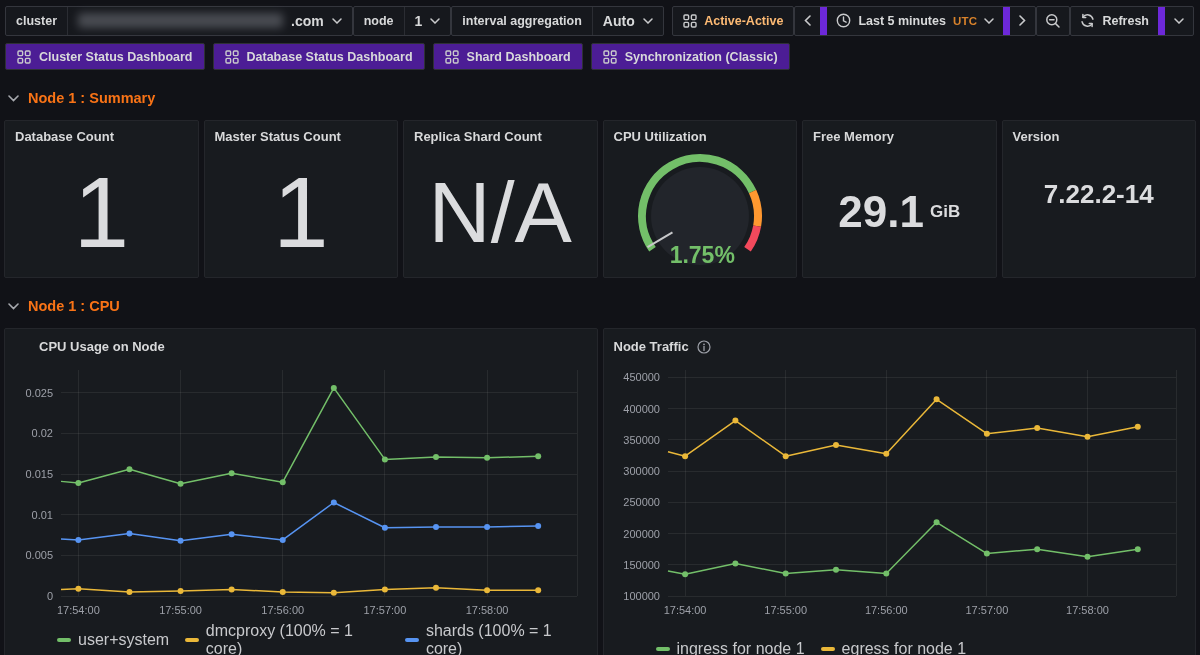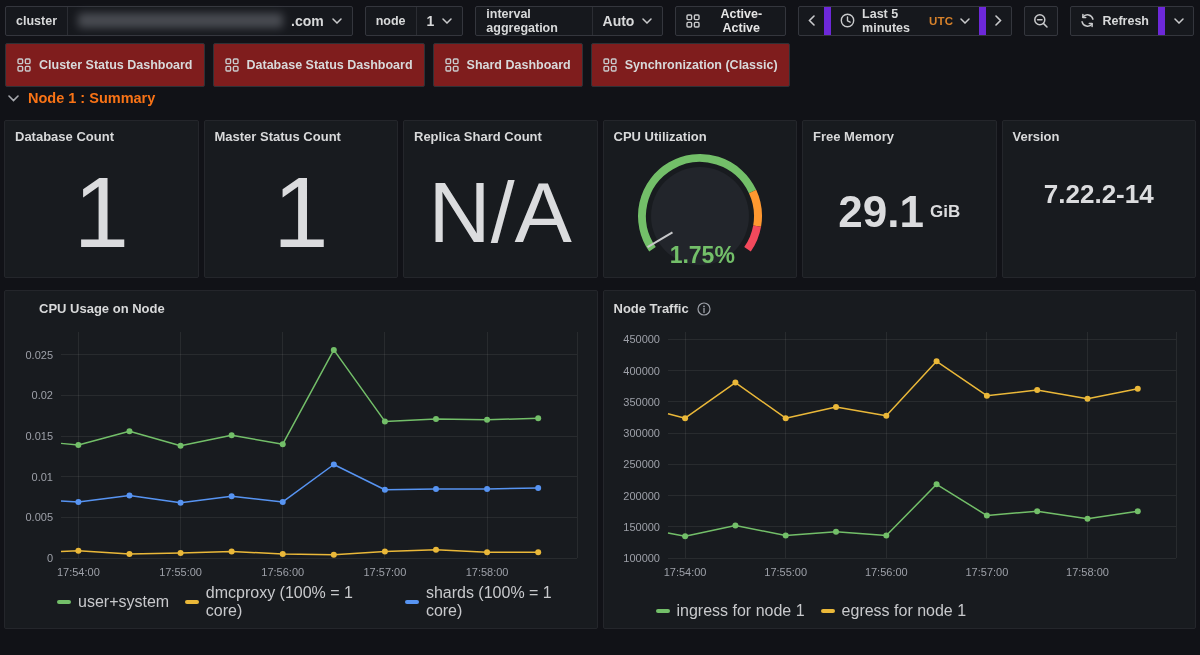--- a/index.html
+++ b/index.html
@@ -6,35 +6,35 @@
   html,body { width:1200px; height:655px; overflow:hidden; }
   body {
     background:#111217;
     color:#D8D9DA;
     font-family:"Liberation Sans", sans-serif;
     font-size:12px;
   }
   .app { width:1200px; height:655px; position:relative; }
 
   
-  .toolbar { display:flex; align-items:center; gap:12px; padding:5px 6px 0 5px; height:36px; }
+  .toolbar { display:flex; align-items:center; gap:0; padding:5px 6px 0 5px; height:36px; }
   .vargroup { display:flex; align-items:stretch; height:30px; border:1px solid #34363D; border-radius:2px; background:#16181D; }
   .vargroup .tlabel { display:flex; align-items:center; padding:0 10px; font-weight:600; font-size:12.5px; color:#D8D9DA; border-right:1px solid #2B2D33; }
   .vargroup .tvalue { display:flex; align-items:center; gap:8px; padding:0 10px; cursor:pointer; font-weight:600; font-size:14px; }
   .redacted { display:inline-block; width:205px; height:15px; border-radius:3px; background:#6b6e75; filter:blur(4px); opacity:.6; }
-  .tbtn { display:flex; align-items:center; gap:7px; height:30px; padding:0 10px; border:1px solid #34363D; border-radius:2px; background:#16181D; color:#e5e5e5; font-weight:600; font-size:12.5px; cursor:pointer; font-family:inherit; }
+  .tbtn { display:flex; align-items:center; gap:7px; height:30px; padding:0 10px; border:1px solid #34363D; border-radius:2px; background:#16181D; color:#fdba74; font-weight:600; font-size:12.5px; cursor:pointer; font-family:inherit; }
   .push-right { margin-left:auto; }
   .btngroup { display:flex; align-items:stretch; height:30px; border:1px solid #34363D; border-radius:2px; background:#16181D; }
   .btngroup .seg { display:flex; align-items:center; gap:7px; padding:0 9px; cursor:pointer; font-weight:600; font-size:12.5px; }
   .btngroup .seg + .seg { border-left:7px solid #6d28d9; }
   .tz { color:#D8822B; font-weight:700; font-size:11.5px; letter-spacing:.3px; }
 
   
   .links-row { display:flex; gap:8px; padding:7px 6px 0 5px; height:34px; }
-  .link-btn { display:flex; align-items:center; gap:8px; height:44px; padding:0 11px; border:1px solid #2F3136; border-radius:2px; background:#7f1d1d; color:#D8D9DA; font-weight:600; font-size:12.5px; cursor:pointer; font-family:inherit; }
+  .link-btn { display:flex; align-items:center; gap:8px; height:27px; padding:0 11px; border:1px solid #2F3136; border-radius:2px; background:#4c1d95; color:#D8D9DA; font-weight:600; font-size:12.5px; cursor:pointer; font-family:inherit; }
 
   
   .row-header { display:flex; align-items:center; gap:9px; padding-left:8px; margin-top:18px; height:20px; cursor:pointer; }
   .row-header .row-title { font-size:14.5px; font-weight:700; color:#f97316; }
 
   
   .stats-grid { display:grid; grid-template-columns:repeat(6,1fr); gap:5px; padding:0 4px; margin-top:12px; height:158px; }
   .panel { background:#181B1F; border:1px solid #24262B; border-radius:2px; position:relative; }
   .panel-title { padding:8px 10px 0 10px; font-size:13px; font-weight:600; color:#D8D9DA; white-space:nowrap; display:flex; align-items:center; gap:8px; cursor:pointer; }
   .stat-body { position:absolute; top:26px; left:0; right:0; bottom:0; display:flex; align-items:center; justify-content:center; }
@@ -290,20 +290,28 @@
       </div>
     </div>
     <div class="panel">
       <div class="panel-title">Version</div>
       <div class="stat-body" style="align-items:flex-start; padding-top:34px;">
         <span class="stat-value v-version">7.22.2-14</span>
       </div>
     </div>
   </div>
 
+  <div class="row-header">
+    <span class="icon">
+      <svg width="11" height="7" viewBox="0 0 11 7">
+          <path d="M1 1l4.5 4.5L10 1" stroke="#A7A9AE" stroke-width="1.6" fill="none" stroke-linecap="round"></path>
+        </svg>
+    </span>
+    <span class="row-title">Node 1 : CPU</span>
+  </div>
 
   <div class="charts-grid">
     <div class="chart-panel">
       <div class="panel-title" style="padding:2px 2px 4px 2px;margin-left:24px;">
         <span>CPU Usage on Node</span>
       </div>
       <svg class="chart-svg" width="574" height="262">
           <line x1="48" x2="564" y1="238" y2="238" class="grid"></line>
           <text x="40" y="242" class="tick ylab">0</text>
           <line x1="48" x2="564" y1="197.3525179856115" y2="197.3525179856115" class="grid"></line>

